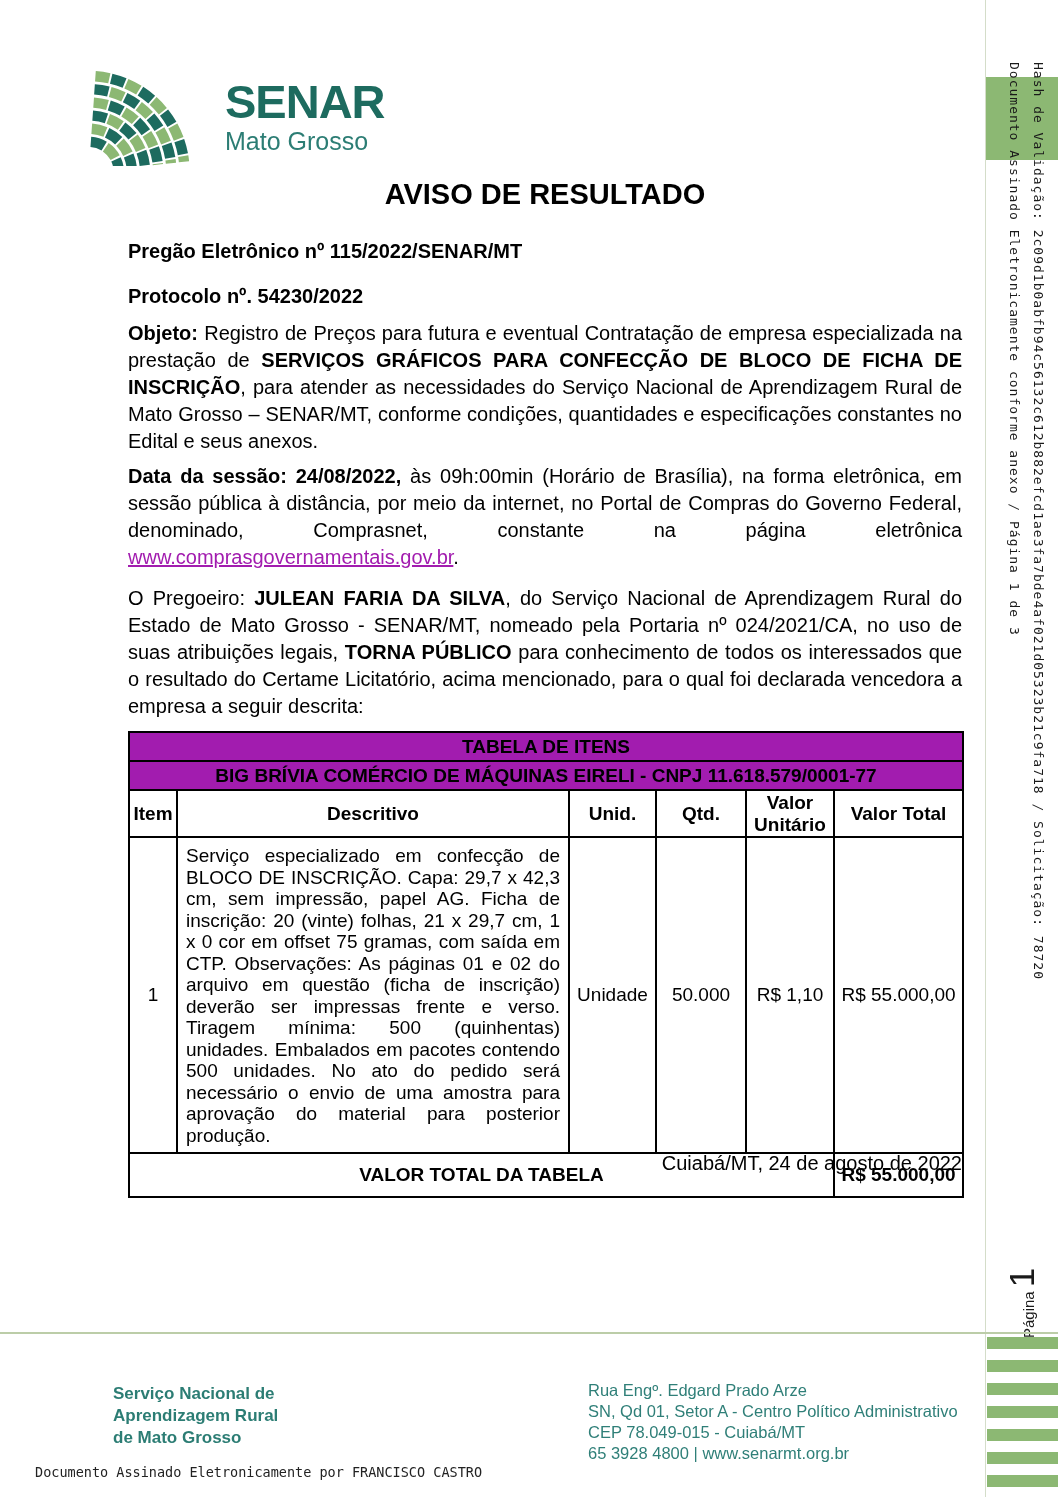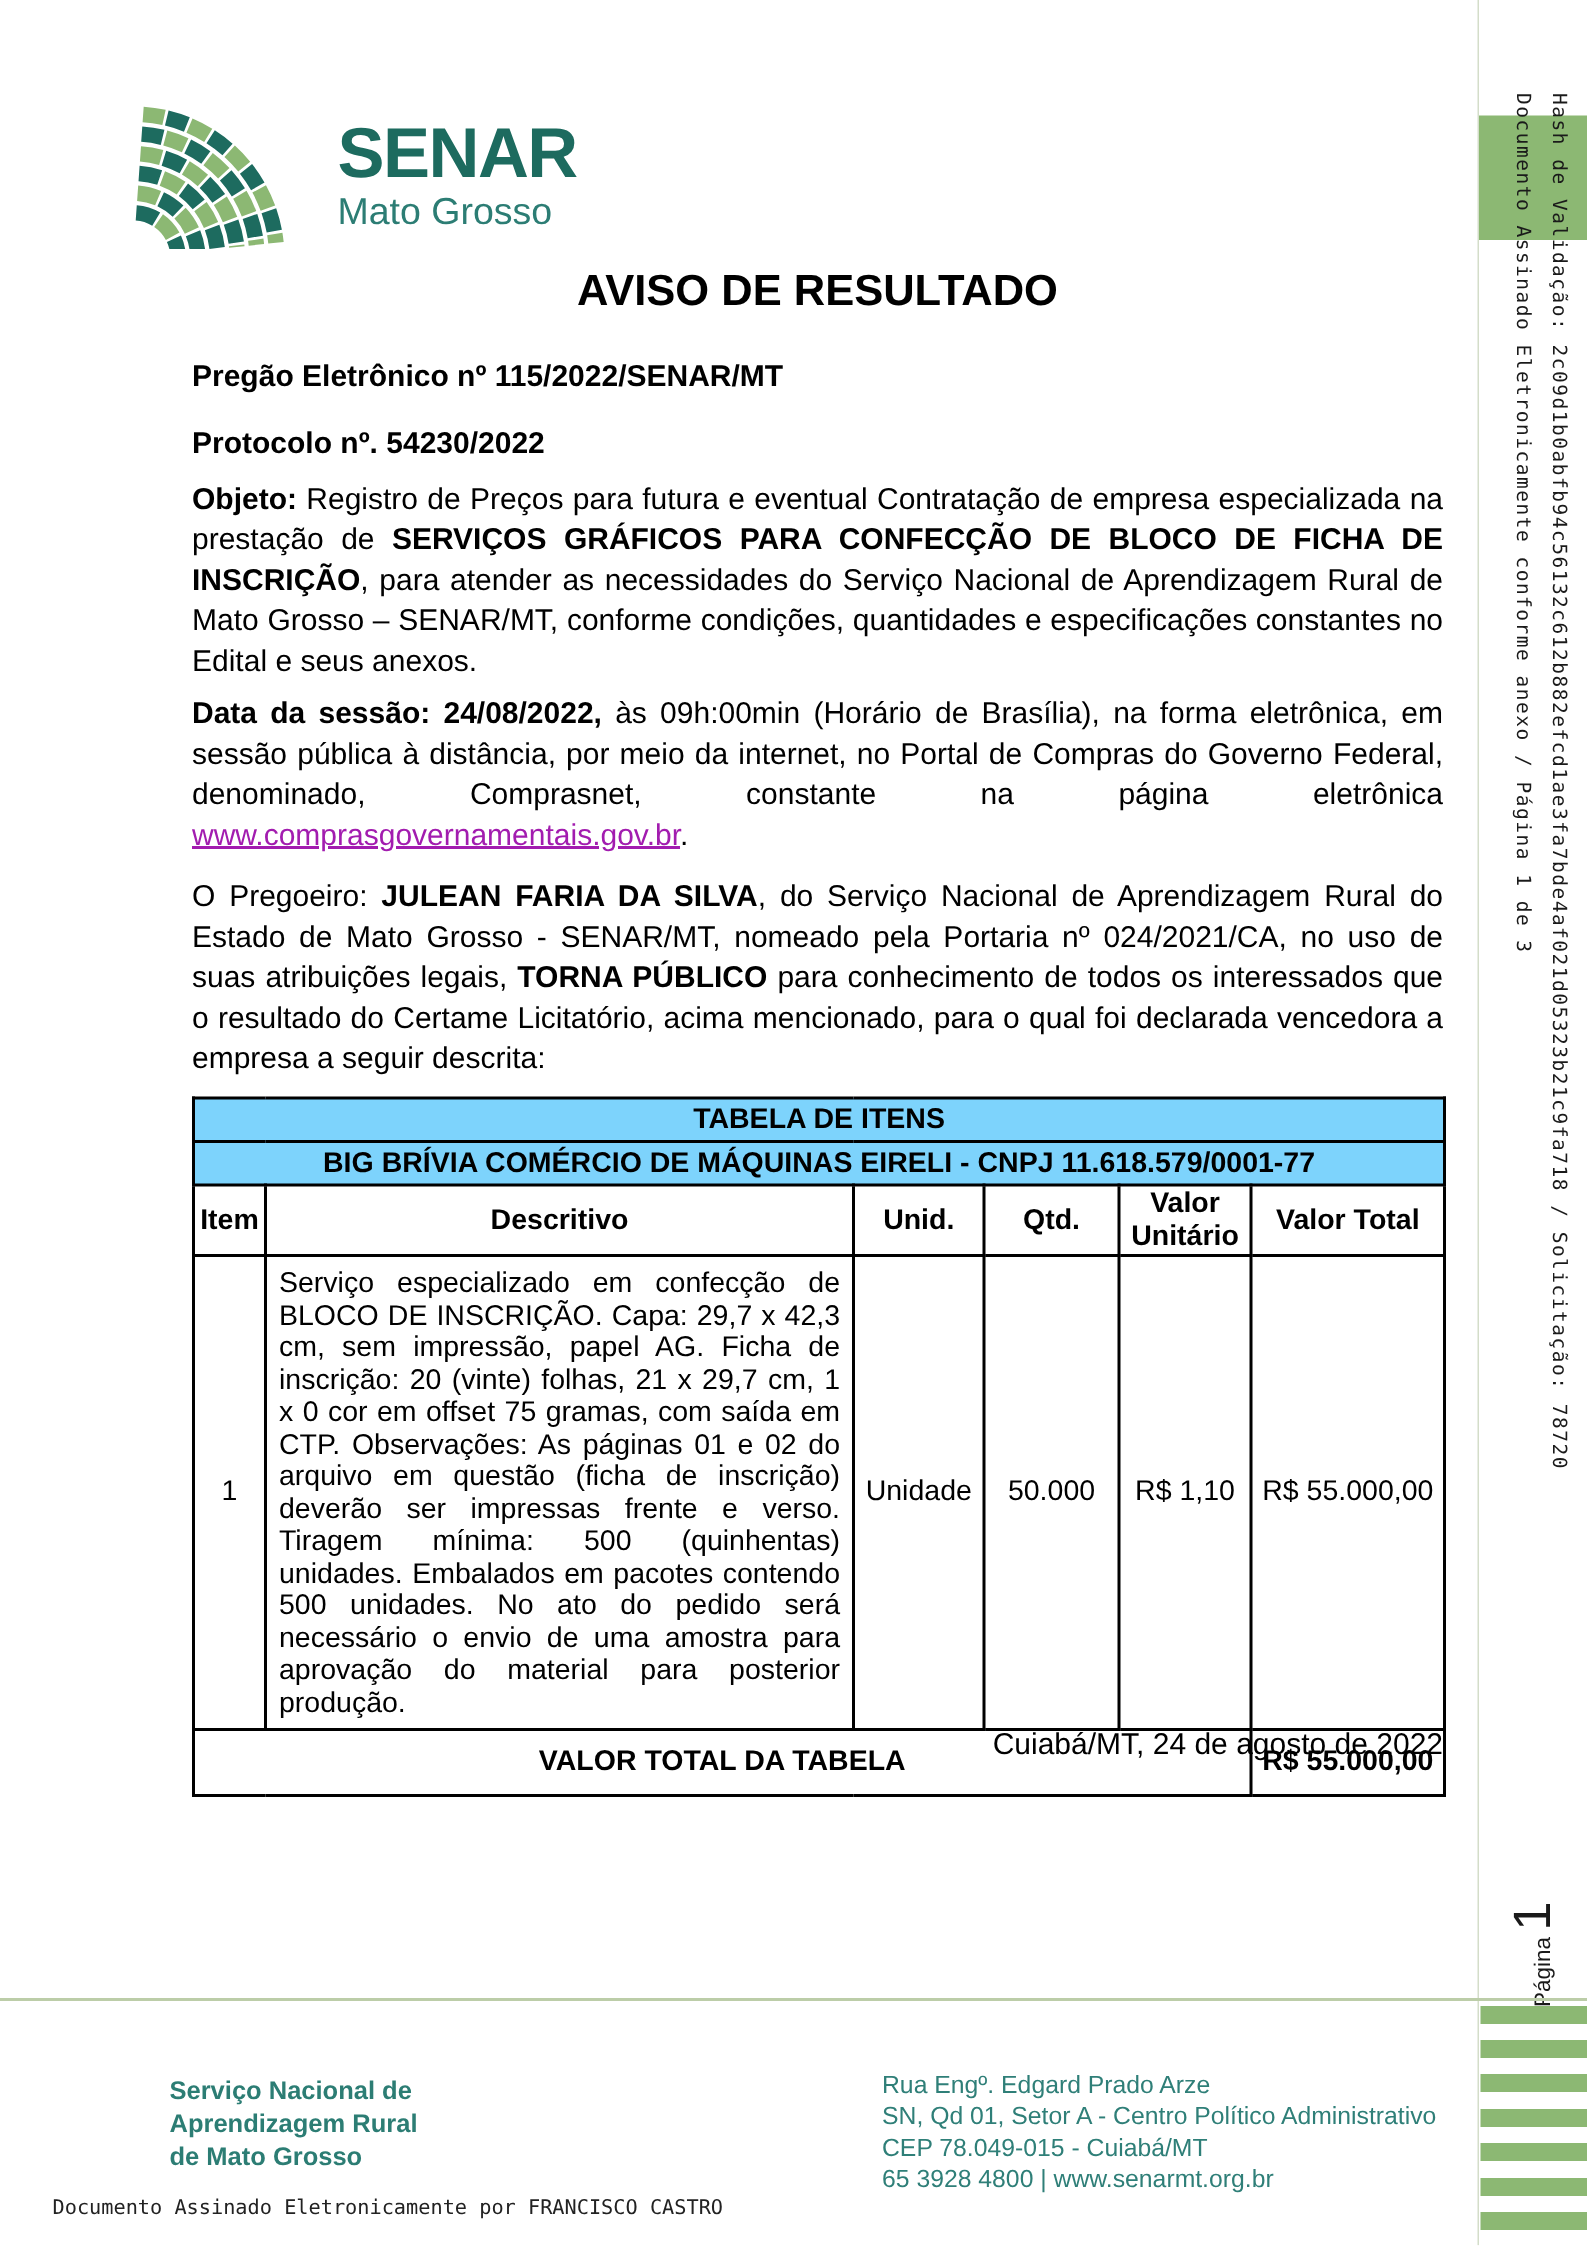--- a/index.html
+++ b/index.html
@@ -24,21 +24,21 @@
   .p { font-size:20px; line-height:27px; text-align:justify; }
   .p-pregao    { top:238px; }
   .p-protocolo { top:283px; }
   .p-objeto    { top:320px; }
   .p-sessao    { top:463px; }
   .p-pregoeiro { top:585px; }
 
   
   .itens-table { top:731px; border-collapse:collapse; table-layout:fixed; width:834px; }
   .itens-table th, .itens-table td { border:2px solid #000; font-size:19px; }
-  .thdr { background:#7dd3fc; font-weight:bold; text-align:center; height:29px; }
+  .thdr { background:#a21caf; font-weight:bold; text-align:center; height:29px; }
   .chdr { font-weight:bold; text-align:center; height:47px; line-height:22px; }
   .cell-desc { font-size:18px; line-height:21.5px; text-align:justify; padding:7px 8px 6px 8px; vertical-align:top; }
   .cell-mid { text-align:center; vertical-align:middle; }
   .row-total td { height:44px; font-weight:bold; text-align:center; }
 
   .date-line { top:1152px; text-align:right; font-weight:normal; font-size:20px; }
 
   
   .edge-line { position:absolute; left:985px; top:0; width:1px; height:1497px; background:#d4ddc9; }
   .edge-block { position:absolute; left:986px; top:77px; width:72px; height:83px; background:#8cb873; }

